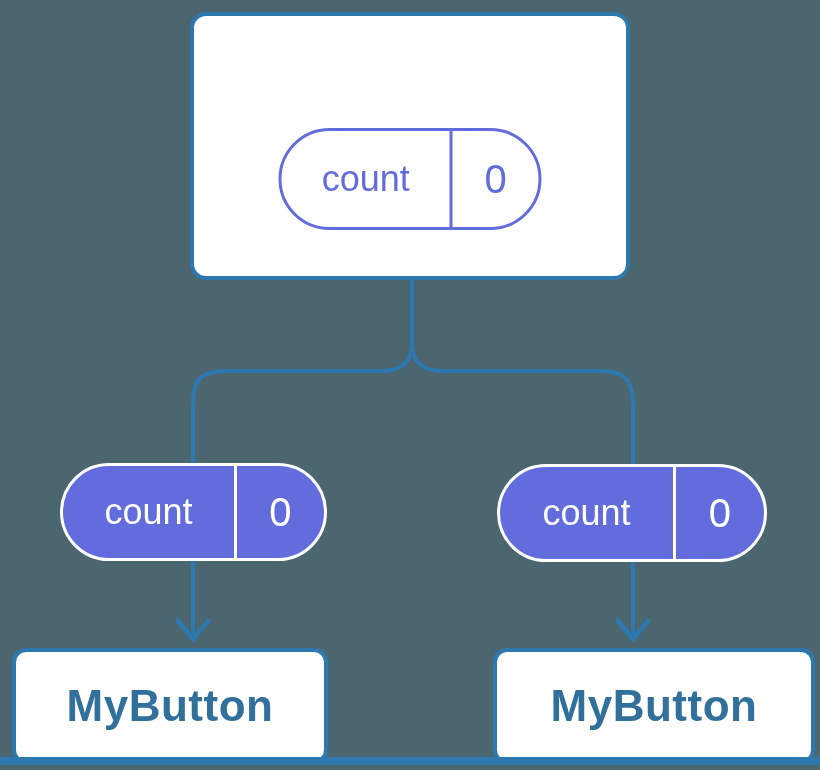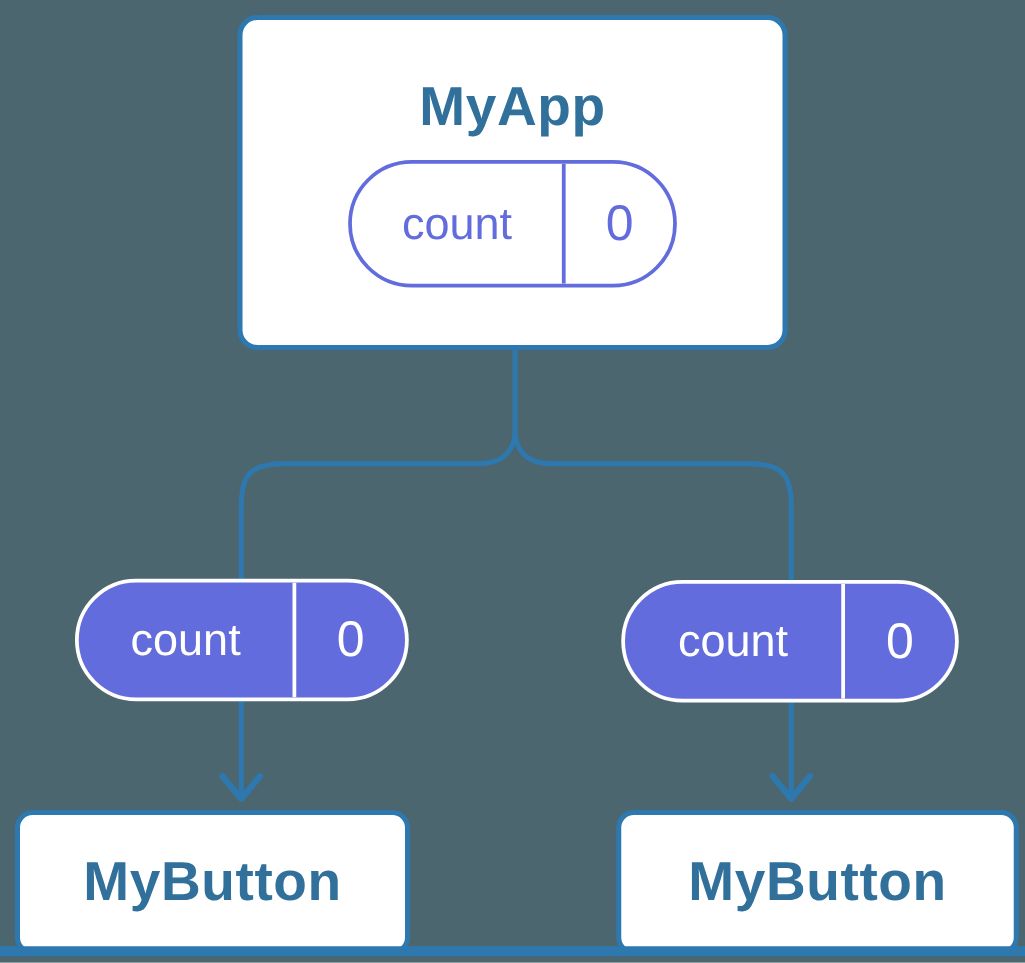--- a/index.html
+++ b/index.html
@@ -142,21 +142,20 @@
 <div class="canvas">
 
   <svg class="connectors" width="820" height="770" viewBox="0 0 820 770" fill="none">
     <path d="M412 278 L412 344 C412 360 403 371 382 371 L227 371 C201 371 193 379 193 405 L193 638" stroke="#2E78B0" stroke-width="4" fill="none"></path>
     <path d="M412 344 C412 360 421 371 442 371 L599 371 C625 371 633 379 633 405 L633 638" stroke="#2E78B0" stroke-width="4" fill="none"></path>
     <path d="M178 621 L193 639 L208 621" stroke="#2E78B0" stroke-width="5" stroke-linecap="round" stroke-linejoin="round" fill="none"></path>
     <path d="M618 621 L633 639 L648 621" stroke="#2E78B0" stroke-width="5" stroke-linecap="round" stroke-linejoin="round" fill="none"></path>
   </svg>
 
   <div class="card root">
-    <div class="card-title">MyApp</div>
     <div class="pill outline">
       <div class="pill-left">count</div>
       <div class="pill-right">0</div>
     </div>
   </div>
 
   <div class="pill solid left-pill">
     <div class="pill-left">count</div>
     <div class="pill-right">0</div>
   </div>

